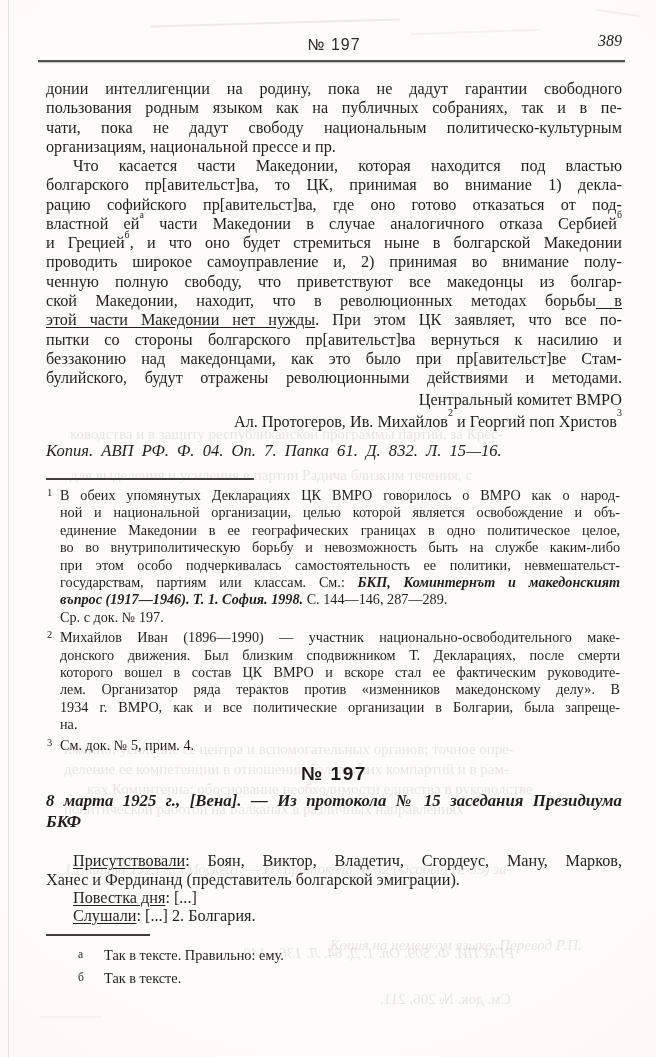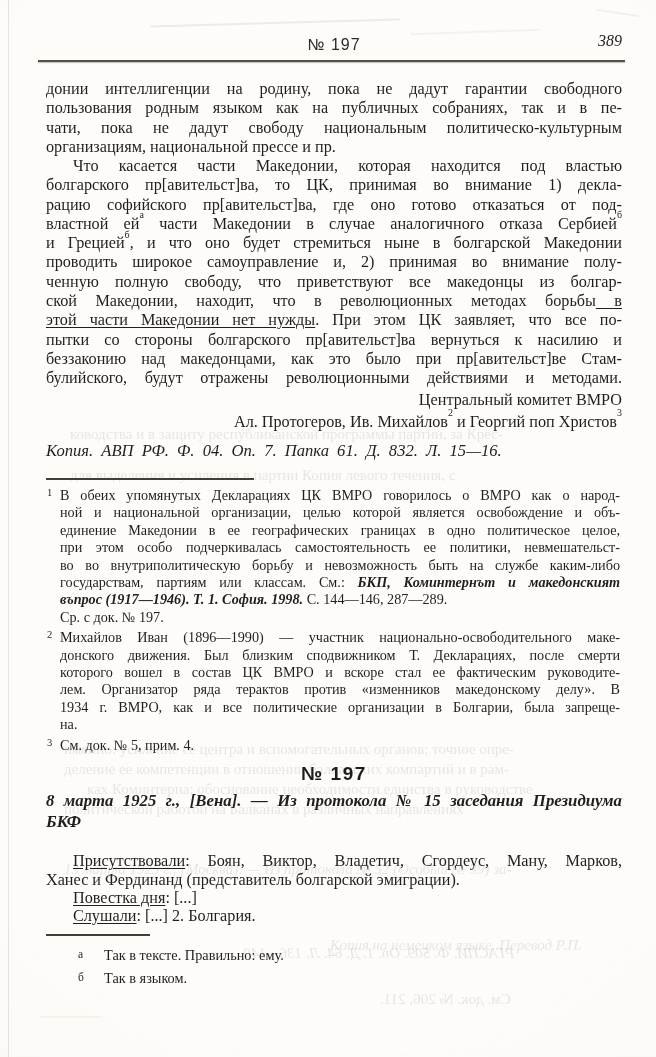--- a/index.html
+++ b/index.html
@@ -61,21 +61,21 @@
 <div class="page">
 
   <div class="edge-line"></div>
   <div class="streak s1"></div>
   <div class="streak s2"></div>
   <div class="streak s3"></div>
   <div class="streak s4"></div>
 
   <div>
       <div class="bleed" style="left: 70px; top: 427px;">ководства и в защиту республиканской программы партии, за Крес-</div>
-      <div class="bleed" style="left: 70px; top: 468px;">для выделения и усиления в партии Копия левого течения, с</div>
+      <div class="bleed" style="left: 70px; top: 468px;">для выделения и усиления в партии Радича близким течения, с</div>
       <div class="bleed" style="left: 64px; top: 742px;">именно: усиление ее центра и вспомогательных органов; точное опре-</div>
       <div class="bleed" style="left: 64px; top: 762px;">деление ее компетенции в отношении балканских компартий и в рам-</div>
       <div class="bleed" style="left: 64px; top: 782px; margin-left: 23px;">ках Коминтерна; обоснование необходимости единства в руководстве</div>
       <div class="bleed" style="left: 64px; top: 802px;">политической работой на Балканах в различных направлениях</div>
       <div class="bleed it" style="left: 64px; top: 862px;">13 марта 1925 г., [Москва]. — Из протокола № 52 (Особый № 39) за-</div>
       <div class="bleed it" style="left: 330px; top: 916px; margin-top: 22px;">Копия на немецком языке. Перевод Р.П.</div>
       <div class="bleed mirror it" style="left: 240px; top: 946px;">РГАСПИ. Ф. 509. Оп. 1. Д. 64. Л. 136—140.</div>
       <div class="bleed mirror" style="left: 380px; top: 992px;">См. док. № 206, 211.</div>
     </div>
 
@@ -113,22 +113,22 @@
 
   <div class="block kopia">Копия. АВП РФ. Ф. 04. Оп. 7. Папка 61. Д. 832. Л. 15—16.</div>
 
   <div class="fnrule"></div>
   <div class="footnotes">
       <div class="fn">
         <span class="fnmark">1</span>
         <div class="tline">В обеих упомянутых Декларациях ЦК ВМРО говорилось о ВМРО как о народ-</div>
         <div class="tline">ной и национальной организации, целью которой является освобождение и объ-</div>
         <div class="tline">единение Македонии в ее географических границах в одно политическое целое,</div>
+        <div class="tline">во во внутриполитическую борьбу и невозможность быть на службе каким-либо</div>
         <div class="tline">при этом особо подчеркивалась самостоятельность ее политики, невмешательст-</div>
-        <div class="tline">во во внутриполитическую борьбу и невозможность быть на службе каким-либо</div>
         <div class="tline">государствам, партиям или классам. См.: <em>БКП, Коминтернът и македонският</em></div>
         <div class="tline left"><em>въпрос (1917—1946). Т. 1. София. 1998.</em> С. 144—146, 287—289.</div>
         <div class="tline left">Ср. с док. № 197.</div>
       </div>
       <div class="fn">
         <span class="fnmark">2</span>
         <div class="tline">Михайлов Иван (1896—1990) — участник национально-освободительного маке-</div>
         <div class="tline">донского движения. Был близким сподвижником Т. Декларациях, после смерти</div>
         <div class="tline">которого вошел в состав ЦК ВМРО и вскоре стал ее фактическим руководите-</div>
         <div class="tline">лем. Организатор ряда терактов против «изменников македонскому делу». В</div>
@@ -154,16 +154,16 @@
   <div class="block agenda">
       <div class="tline left ind"><span class="ul">Повестка дня</span>: [...]</div>
     </div>
   <div class="block heard">
       <div class="tline left ind"><span class="ul">Слушали</span>: [...] 2. Болгария.</div>
     </div>
 
   <div class="botrule"></div>
   <div class="lfns">
       <div><span class="lmark">а</span><span>Так в тексте. Правильно: ему.</span></div>
-      <div><span class="lmark">б</span><span>Так в языком.</span></div>
+      <div><span class="lmark">б</span><span>Так в тексте.</span></div>
     </div>
 
 </div>
 
 </body></html>

